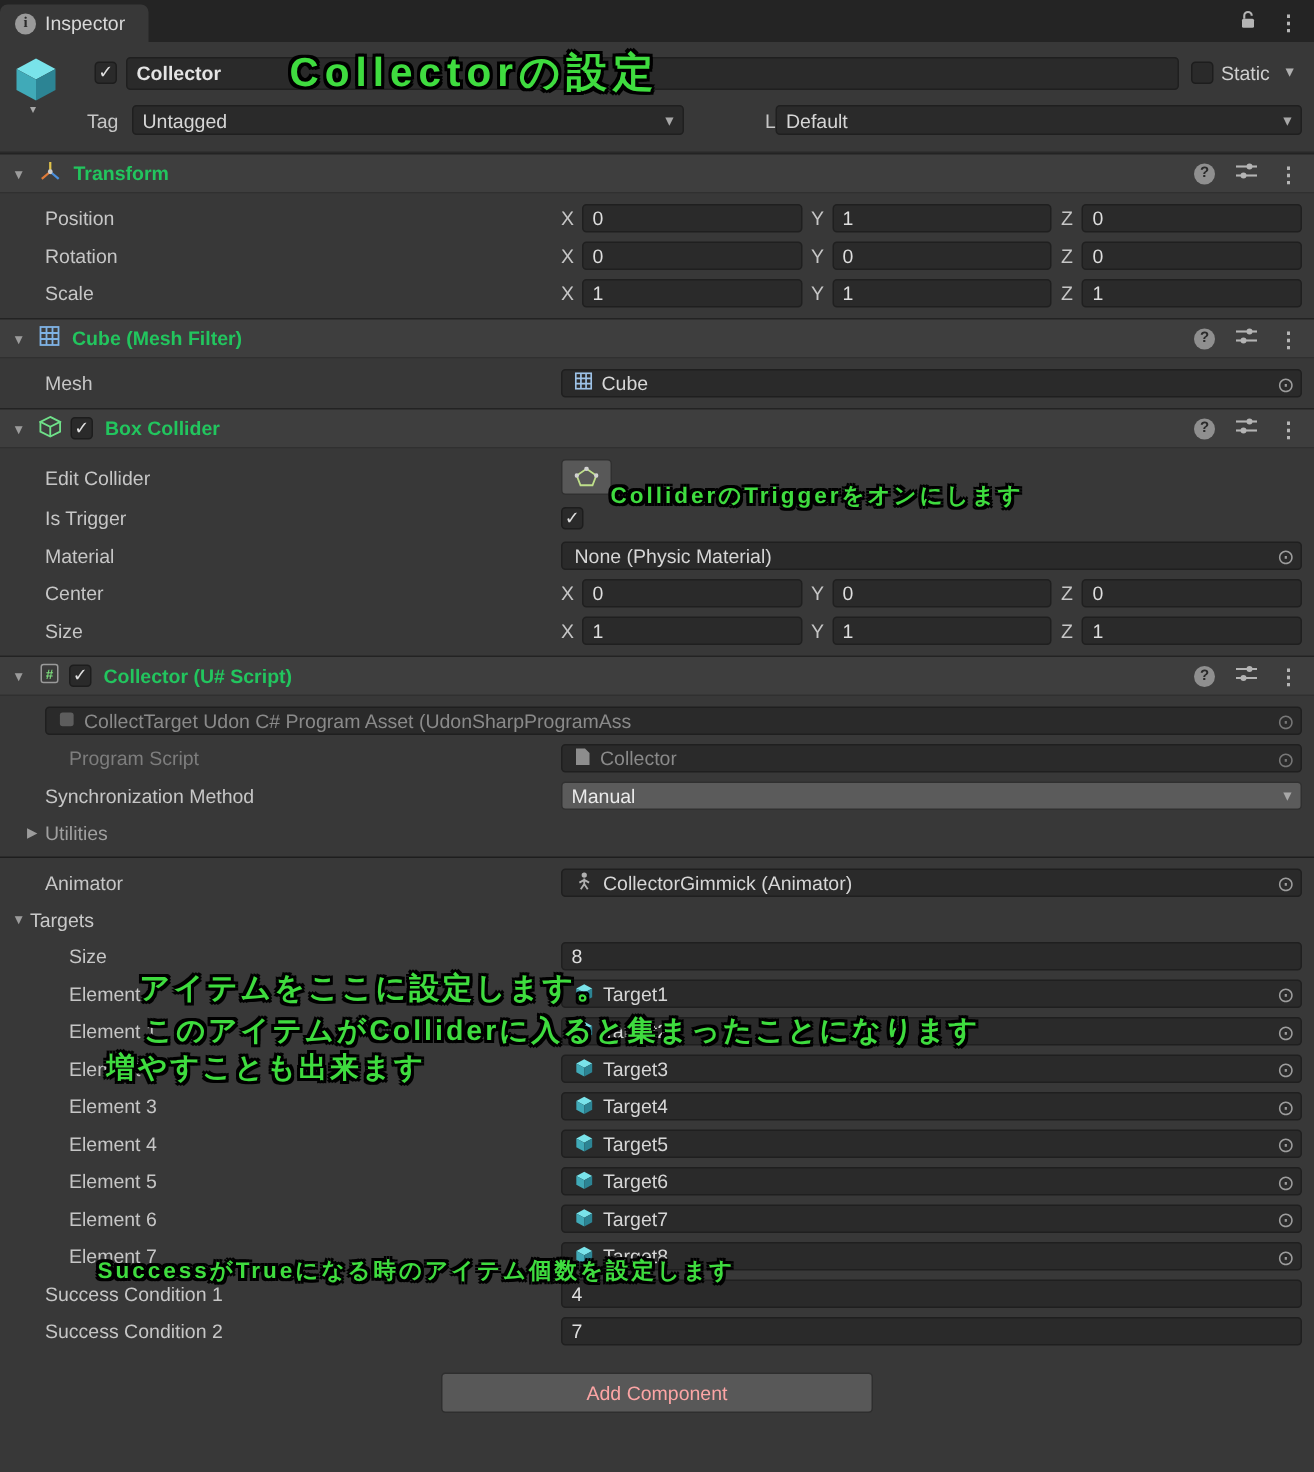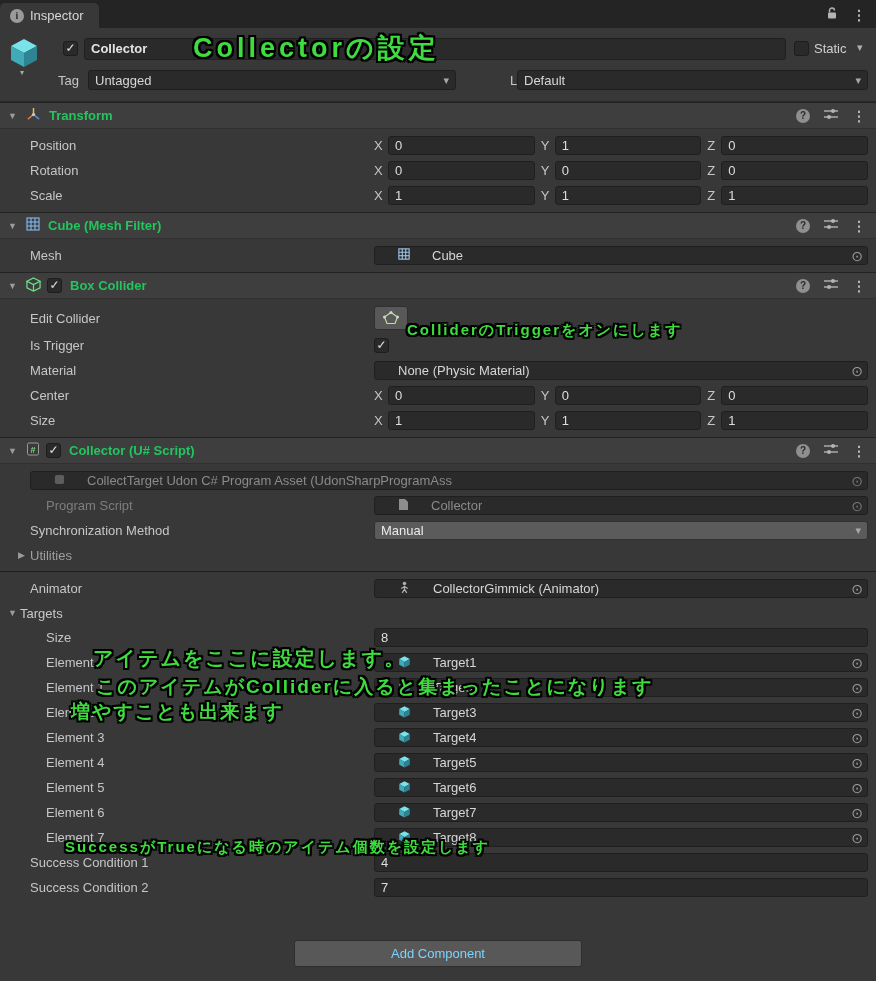--- a/index.html
+++ b/index.html
@@ -39,34 +39,34 @@
   .arrow { color:#9c9c9c; font-size:9px; width:12px; flex-shrink:0; }
   .comp-body { padding:4px 0; }
   .row { height:25px; display:flex; align-items:center; padding-left:30px; padding-right:8px; }
   .row-label { width:344px; flex-shrink:0; color:#c6c6c6; }
   .row-label.lbl-indent { padding-left:16px; width:344px; }
   .fields { flex:1; display:flex; align-items:center; }
   .axis { color:#c6c6c6; width:11px; margin-right:3px; flex-shrink:0; }
   .axis-group { flex:1; display:flex; align-items:center; margin-right:6px; }
   .axis-group:last-child { margin-right:0; }
   .field { flex:1; height:19px; background:#2a2a2a; border:1px solid #1f1f1f; border-radius:3px; display:flex; align-items:center; padding:0 6px; color:#dedede; min-width:0; }
-  .objfield { flex:1; height:19px; background:#2a2a2a; border:1px solid #1f1f1f; border-radius:3px; display:flex; align-items:center; gap:22px; padding:0 4px 0 23px; color:#d6d6d6; min-width:0; overflow:hidden; white-space:nowrap; }
+  .objfield { flex:1; height:19px; background:#2a2a2a; border:1px solid #1f1f1f; border-radius:3px; display:flex; align-items:center; gap:6px; padding:0 4px 0 8px; color:#d6d6d6; min-width:0; overflow:hidden; white-space:nowrap; }
   .objfield .val { overflow:hidden; white-space:nowrap; }
   .picker { margin-left:auto; color:#9d9d9d; font-size:14px; line-height:14px; flex-shrink:0; }
   .dd-field { flex:1; height:19px; background:#5b5b5b; border:1px solid #303030; border-radius:3px; display:flex; align-items:center; padding:0 6px; color:#eaeaea; }
   .btn-small { width:34px; height:24px; background:#585858; border:1px solid #303030; border-radius:3px; display:flex; align-items:center; justify-content:center; }
   .row-tall { height:30px; }
   .foldout-row { height:24px; display:flex; align-items:center; padding-left:18px; color:#9f9f9f; }
   .foldout-row.targets { padding-left:8px; color:#c9c9c9; }
   .sep { height:1px; background:#1e1e1e; margin:4px 0; }
   .disabled .row-label { color:#7d7d7d; }
   .disabled .objfield { color:#8a8a8a; }
   .disabled .picker { color:#777; }
   
-  .add-btn { width:288px; height:27px; margin:36px auto 0; background:#585858; border:1px solid #2e2e2e; border-radius:3px; color:#7dd3fc; display:flex; align-items:center; justify-content:center; }
+  .add-btn { width:288px; height:27px; margin:11px auto 0; background:#585858; border:1px solid #2e2e2e; border-radius:3px; color:#fca5a5; display:flex; align-items:center; justify-content:center; }
   
   .anno { position:absolute; z-index:20; font-weight:bold; color:#3fdc3f; letter-spacing:2px; white-space:nowrap;
     text-shadow:-2px -2px 0 #000, 2px -2px 0 #000, -2px 2px 0 #000, 2px 2px 0 #000, -2px 0 0 #000, 2px 0 0 #000, 0 -2px 0 #000, 0 2px 0 #000; }
   .anno-1 { left:193px; top:30px; font-size:27px; letter-spacing:4px; }
   .anno-2 { left:407px; top:321px; font-size:15px; }
   .anno-3 { left:93px; top:645px; font-size:20px; }
   .anno-4 { left:96px; top:674px; font-size:19px; }
   .anno-5 { left:71px; top:699px; font-size:19px; }
   .anno-6 { left:65px; top:838px; font-size:15px; }
 </style>

